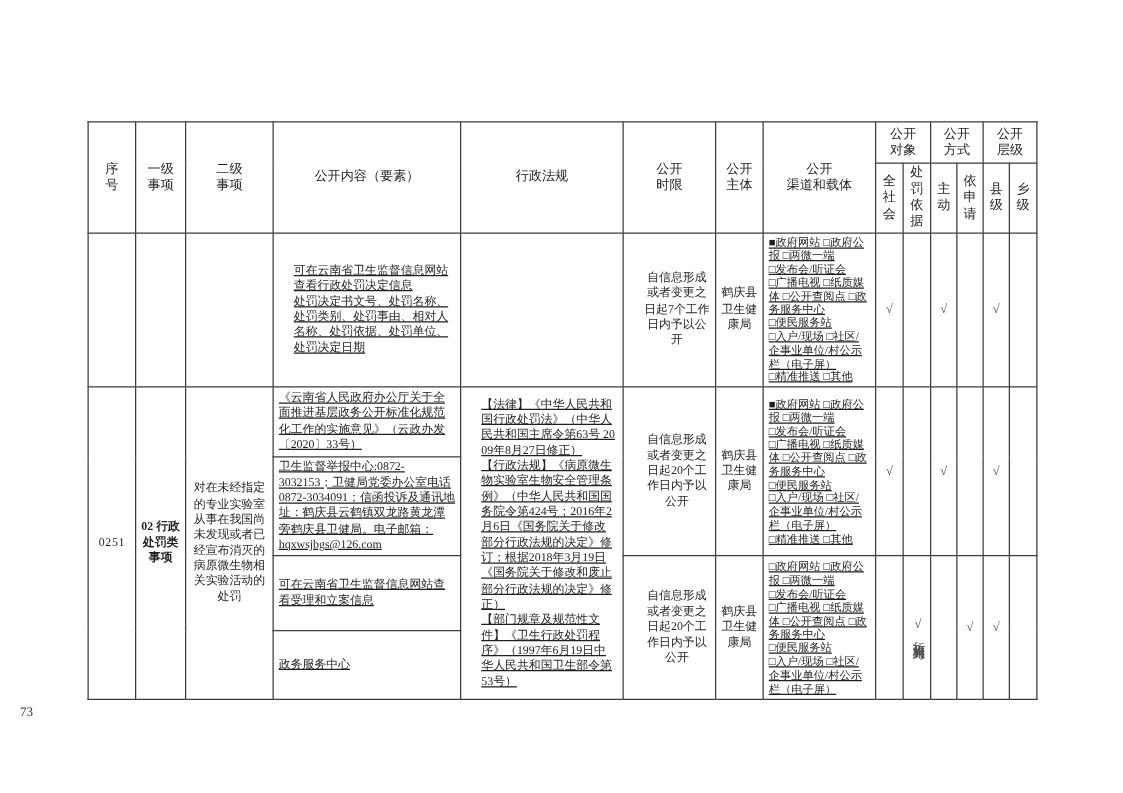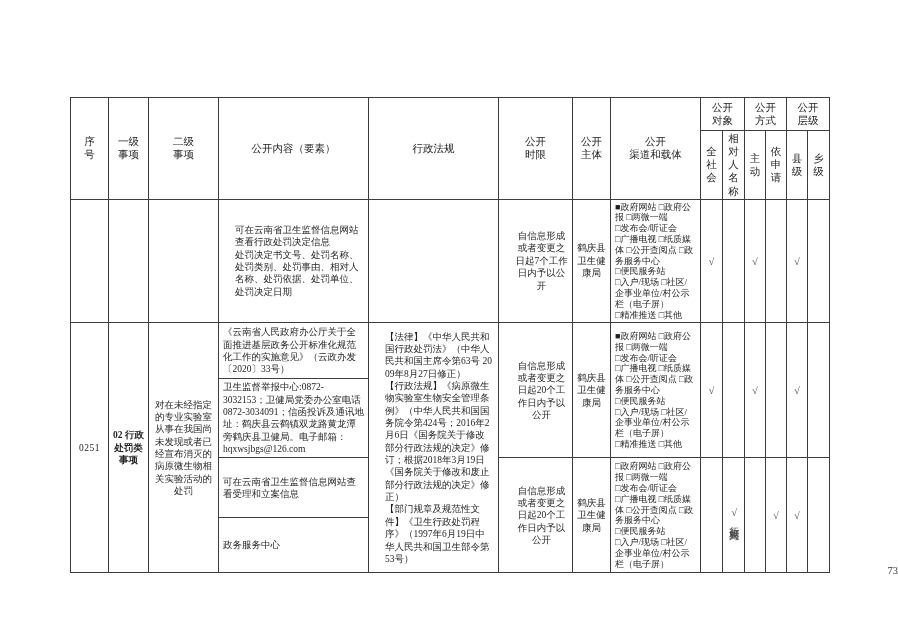--- a/index.html
+++ b/index.html
@@ -13,32 +13,32 @@
   th,td{
     border:1px solid #3d3d3d;vertical-align:middle;
     padding:2px 4px;box-sizing:border-box;overflow:hidden;
   }
   th{
     font-weight:normal;text-align:center;font-size:10.5px;line-height:1.25;
     white-space:pre-line;padding:1px;
   }
   td{font-size:9.5px;line-height:1.3;}
   .c{text-align:center;}
-  .l{text-align:left;}
+  .l{text-align:left;text-decoration:underline;}
   .pre{white-space:pre-line;word-break:break-all;padding-left:16px;}
   .chan{font-size:9px;line-height:1.2;white-space:pre-line;word-break:break-all;vertical-align:middle;}
   .bold{font-weight:bold;font-family:Liberation Serif, serif;}
   .check{text-align:center;color:#4a4a4a;font-size:10px;padding:1px;}
   .vert{
     display:block;margin:0 auto;writing-mode:vertical-lr;text-orientation:upright;
     line-height:1.05;letter-spacing:1px;color:#4a4a4a;font-size:10px;
   }
   .serial{letter-spacing:0.5px;margin-left:40px;}
   .page-number{
-    position:absolute;left:4px;right:0;top:565px;text-align:right;
+    position:absolute;left:16px;right:0;top:565px;text-align:left;
     font-size:10.5px;color:#333;
   }
 </style>
 </head>
 <body>
 
 <div class="sheet">
   <table>
     <colgroup>
       <col style="width:38px">
@@ -76,21 +76,21 @@
       <th colspan="2">公开
 对象</th>
       <th colspan="2">公开
 方式</th>
       <th colspan="2">公开
 层级</th>
     </tr>
 
     <tr style="height:50px">
       <th>全社会</th>
-      <th>相对人名称</th>
+      <th>处罚依据</th>
       <th>主动</th>
       <th>依申请</th>
       <th>县级</th>
       <th>乡级</th>
     </tr>
 
     <tr style="height:120px">
       <td class="c"></td>
       <td class="c"></td>
       <td class="c"></td>

